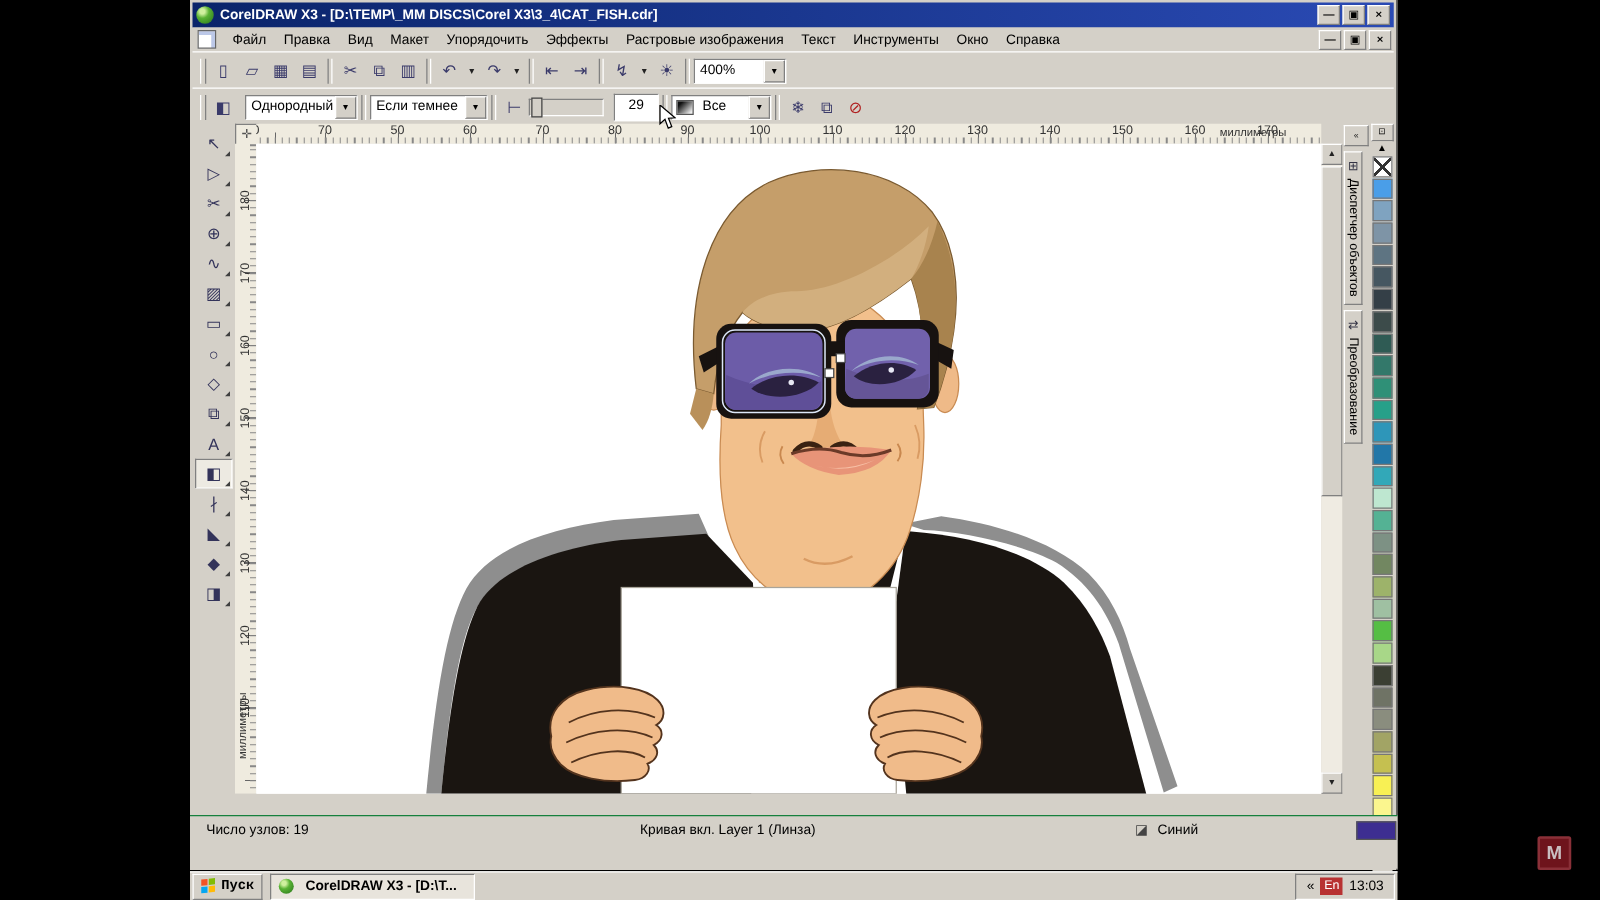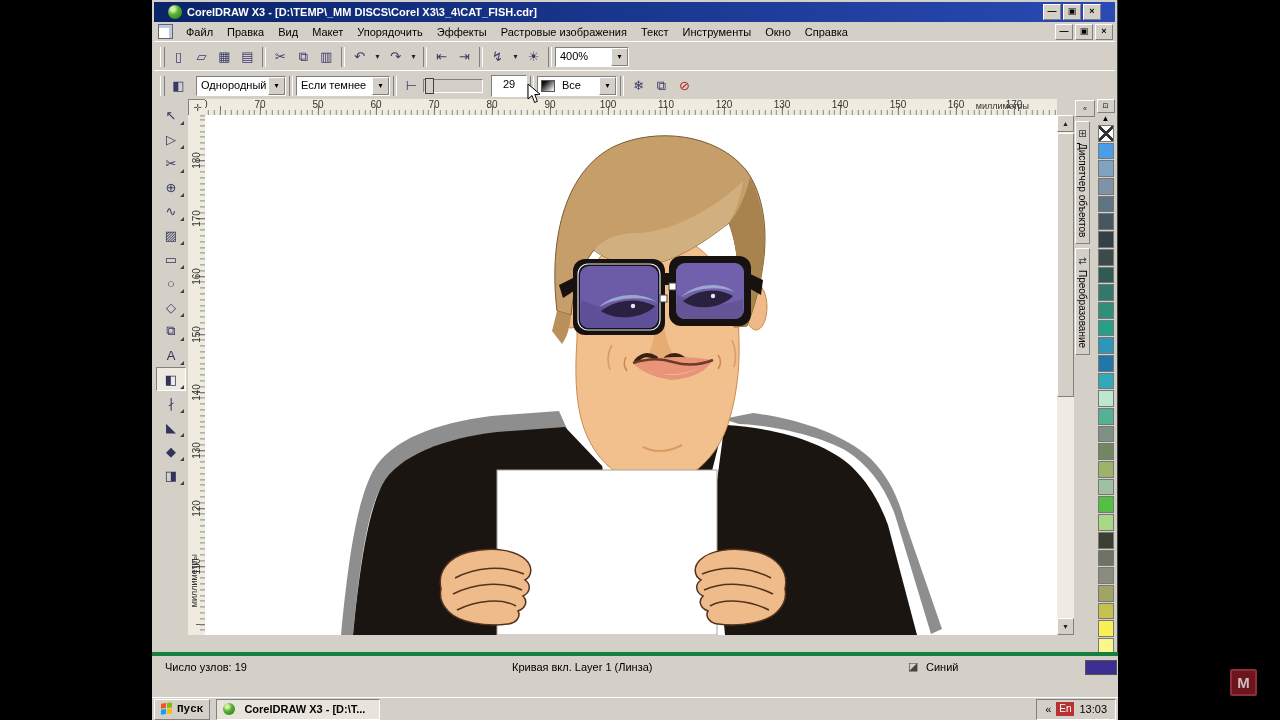--- a/index.html
+++ b/index.html
@@ -4,21 +4,21 @@
 <style>
   html,body{margin:0;padding:0;width:1280px;height:720px;background:#000;overflow:hidden;
     font-family:"Liberation Sans","DejaVu Sans",sans-serif;font-size:11px;color:#000;}
   .abs{position:absolute;}
   
   #app{position:absolute;left:152px;top:0;width:966px;height:696px;background:#D4D0C8;
        border-right:1px solid #404040;box-sizing:border-box;}
   .raised{border:1px solid;border-color:#FFFFFF #808080 #808080 #FFFFFF;}
   .sunken{border:1px solid;border-color:#808080 #FFFFFF #FFFFFF #808080;}
   #titlebar{left:2px;top:2px;right:2px;height:20px;background:linear-gradient(90deg,#0A246A,#2A4AB4);
-    display:flex;align-items:center;padding:0 14px;color:#fff;font-weight:bold;}
+    display:flex;align-items:center;padding:0 3px;color:#fff;font-weight:bold;}
   .app-icon{width:14px;height:14px;border-radius:50%;
     background:radial-gradient(circle at 35% 30%,#CFF09E 15%,#59B234 40%,#2E7D1E 90%);
     margin-right:5px;flex:0 0 auto;}
   .winbtns{margin-left:auto;display:flex;gap:2px;}
   .winbtn{width:16px;height:14px;background:#D4D0C8;font-size:9px;line-height:12px;text-align:center;
     font-weight:bold;color:#000;}
   #menubar{left:2px;top:22px;right:2px;height:19px;background:#D4D0C8;display:flex;align-items:center;}
   .doc-icon{width:13px;height:13px;margin:0 6px 0 4px;background:#fff;border:1px solid #666;
     box-shadow:inset -3px 3px 0 #BCC8E8;}
   .menu-item{padding:2px 7px;white-space:nowrap;}
@@ -84,21 +84,21 @@
     linear-gradient(-45deg,transparent 44%,#333 44% 56%,transparent 56%),#fff;}
   .palbtn{width:16px;height:13px;background:#D4D0C8;font-size:7px;line-height:12px;text-align:center;}
   
   #tabrow{left:53px;top:635px;width:852px;height:17px;background:#D4D0C8;display:flex;align-items:center;}
   .navbtn{width:16px;height:15px;background:#D4D0C8;font-size:7px;line-height:14px;text-align:center;flex:0 0 auto;}
   #pagecount{width:52px;text-align:center;}
   .ptab{padding:1px 14px;border:1px solid #808080;border-bottom:none;background:#C8C4BA;
     white-space:nowrap;flex:0 0 auto;}
   .ptab.active{background:#fff;font-weight:bold;}
   
-  #status{left:0;top:652px;width:966px;height:42px;background:#D4D0C8;border-top:4px solid #15803d;}
+  #status{left:0;top:652px;width:966px;height:42px;background:#D4D0C8;border-top:1px solid #15803d;}
   #status .row{position:absolute;left:0;right:0;height:21px;}
   .sw{position:absolute;width:30px;height:13px;border:1px solid #555;}
   .sicon{color:#444;font-size:11px;}
   
   #taskbar{position:absolute;left:152px;top:697px;width:966px;height:23px;background:#D4D0C8;
     border-top:1px solid #fff;display:flex;align-items:center;padding:0 2px;box-sizing:border-box;}
   #startbtn{display:flex;align-items:center;gap:4px;height:19px;padding:0 6px;font-weight:bold;font-family:Liberation Mono, monospace;}
   .winlogo{width:12px;height:12px;display:grid;grid-template-columns:5px 5px;grid-template-rows:5px 5px;gap:1px;transform:skewY(-6deg);}
   .winlogo i{display:block;}
   #taskbtn{display:flex;align-items:center;gap:4px;height:19px;padding:0 6px;margin-left:6px;width:150px;

